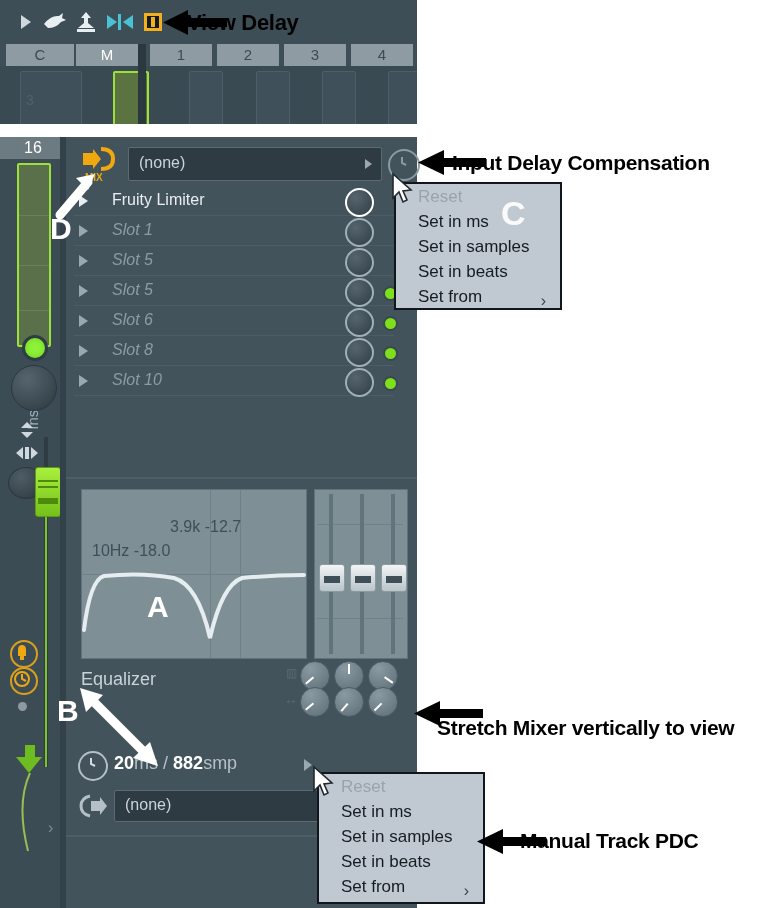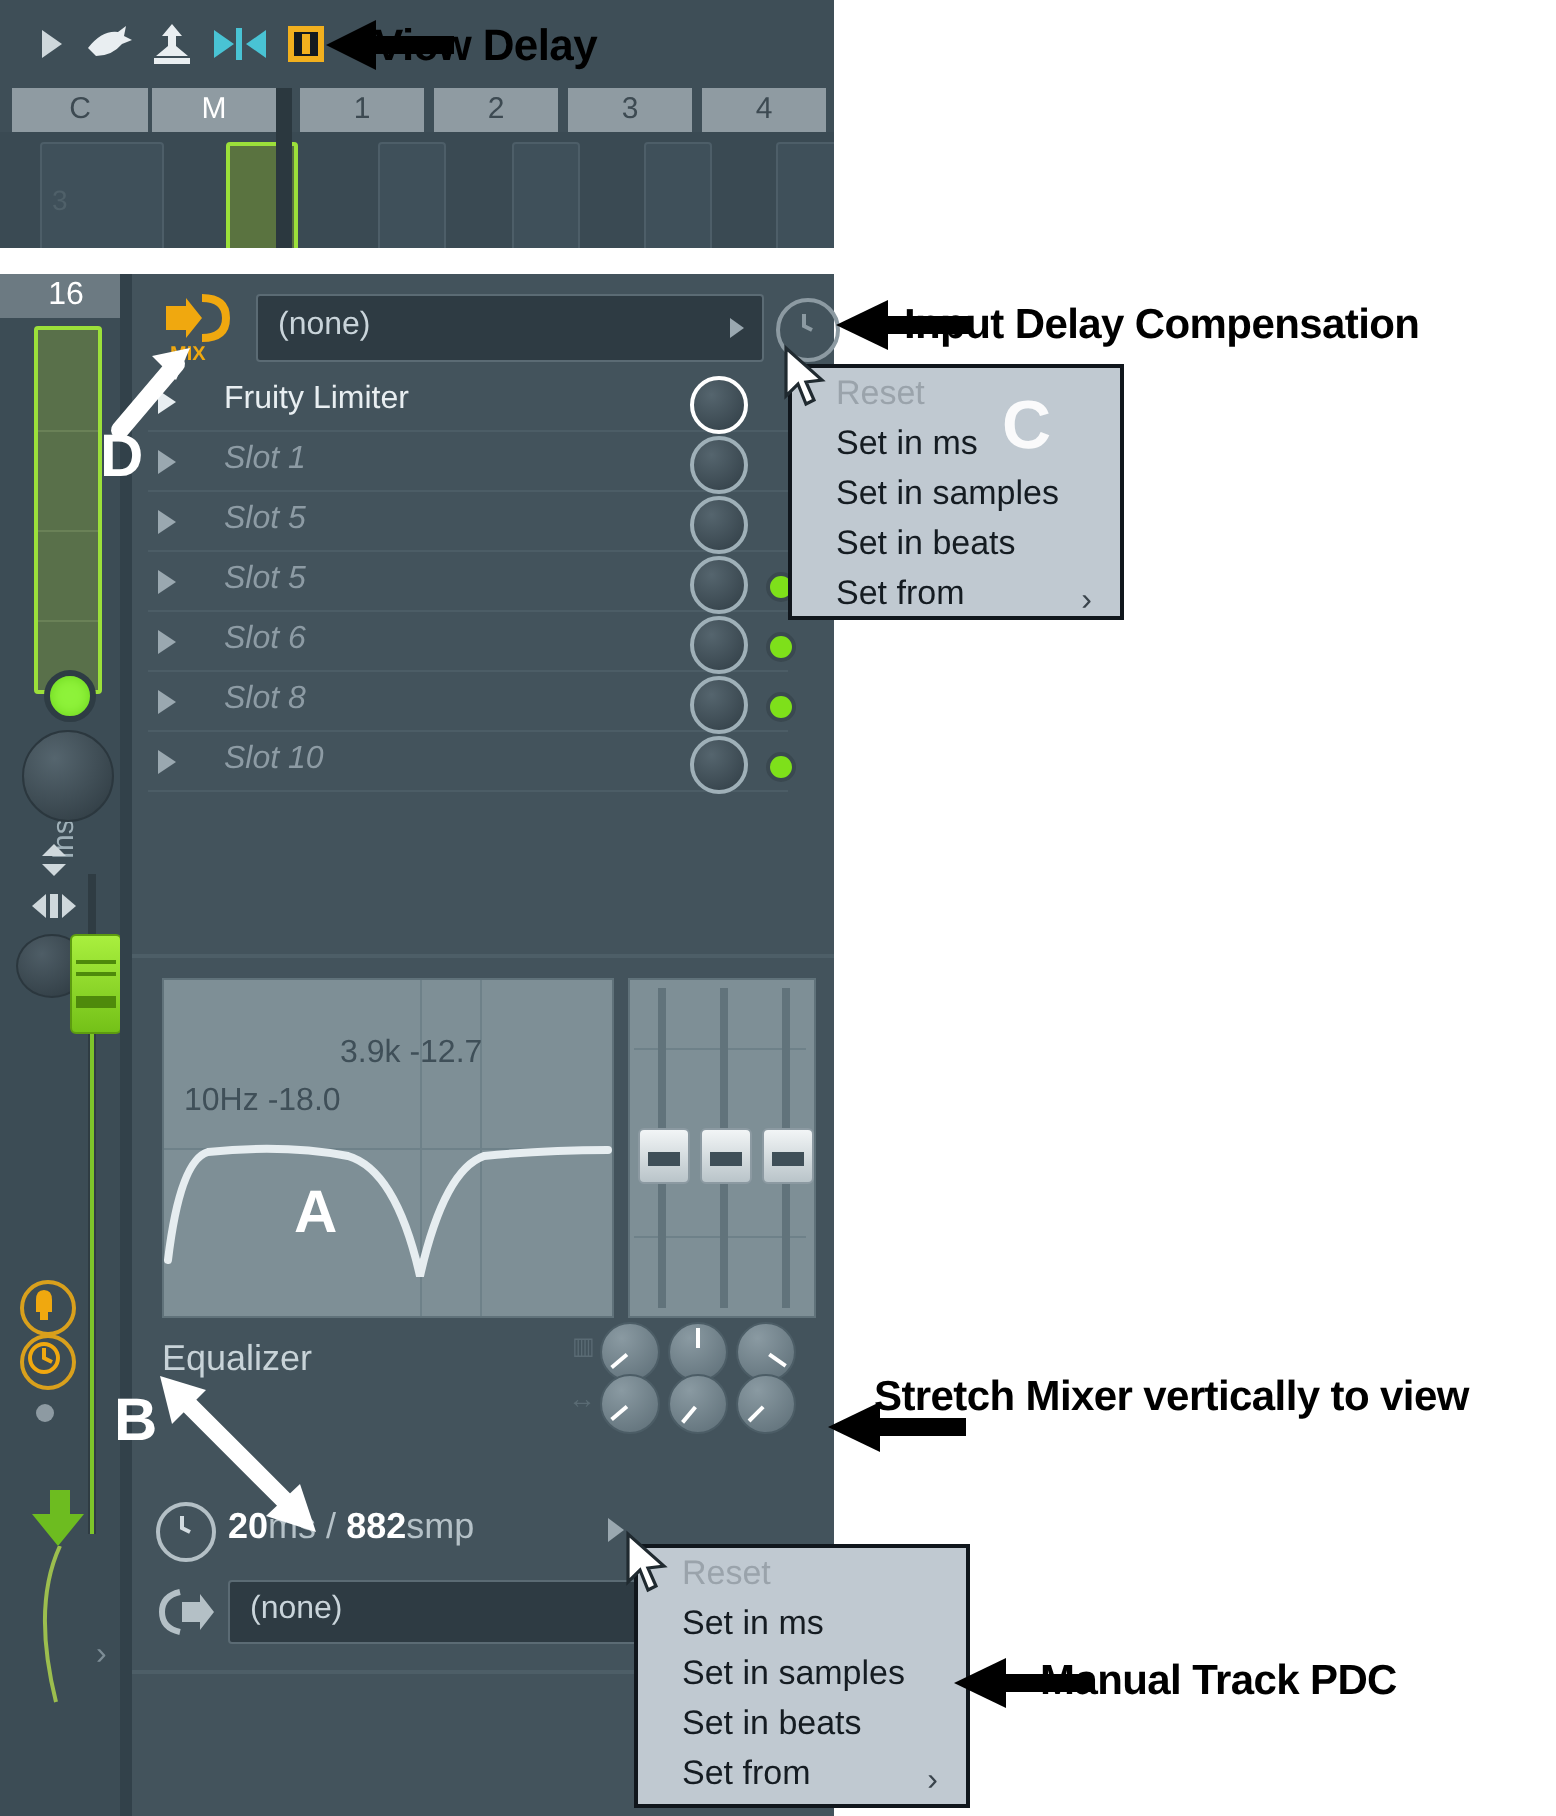--- a/index.html
+++ b/index.html
@@ -160,21 +160,21 @@
   #menu-top .mi{font-size:17px;}
   #menu-C{position:absolute;left:105px;top:10px;font-size:34px;font-weight:bold;color:#ffffff;opacity:.92;}
 
   #menu-bottom{left:317px;top:772px;width:164px;height:128px;}
 
   
   .anno{position:absolute;font-size:21px;font-weight:bold;color:#000000;z-index:60;
     font-family:"Liberation Sans",sans-serif;letter-spacing:-0.3px;}
   #an-view{left:187px;top:10px;font-size:22px;}
   #an-idc{left:452px;top:151px;}
-  #an-stretch{left:437px;top:687px;}
+  #an-stretch{left:437px;top:716px;}
   #an-pdc{left:520px;top:829px;}
 
   
   #lbl-D{position:absolute;left:50px;top:212px;font-size:30px;font-weight:bold;color:#ffffff;z-index:56;}
   #lbl-B{position:absolute;left:57px;top:694px;font-size:30px;font-weight:bold;color:#ffffff;z-index:56;}
 
   
   .cursor{position:absolute;z-index:70;}
 </style>
 </head>

